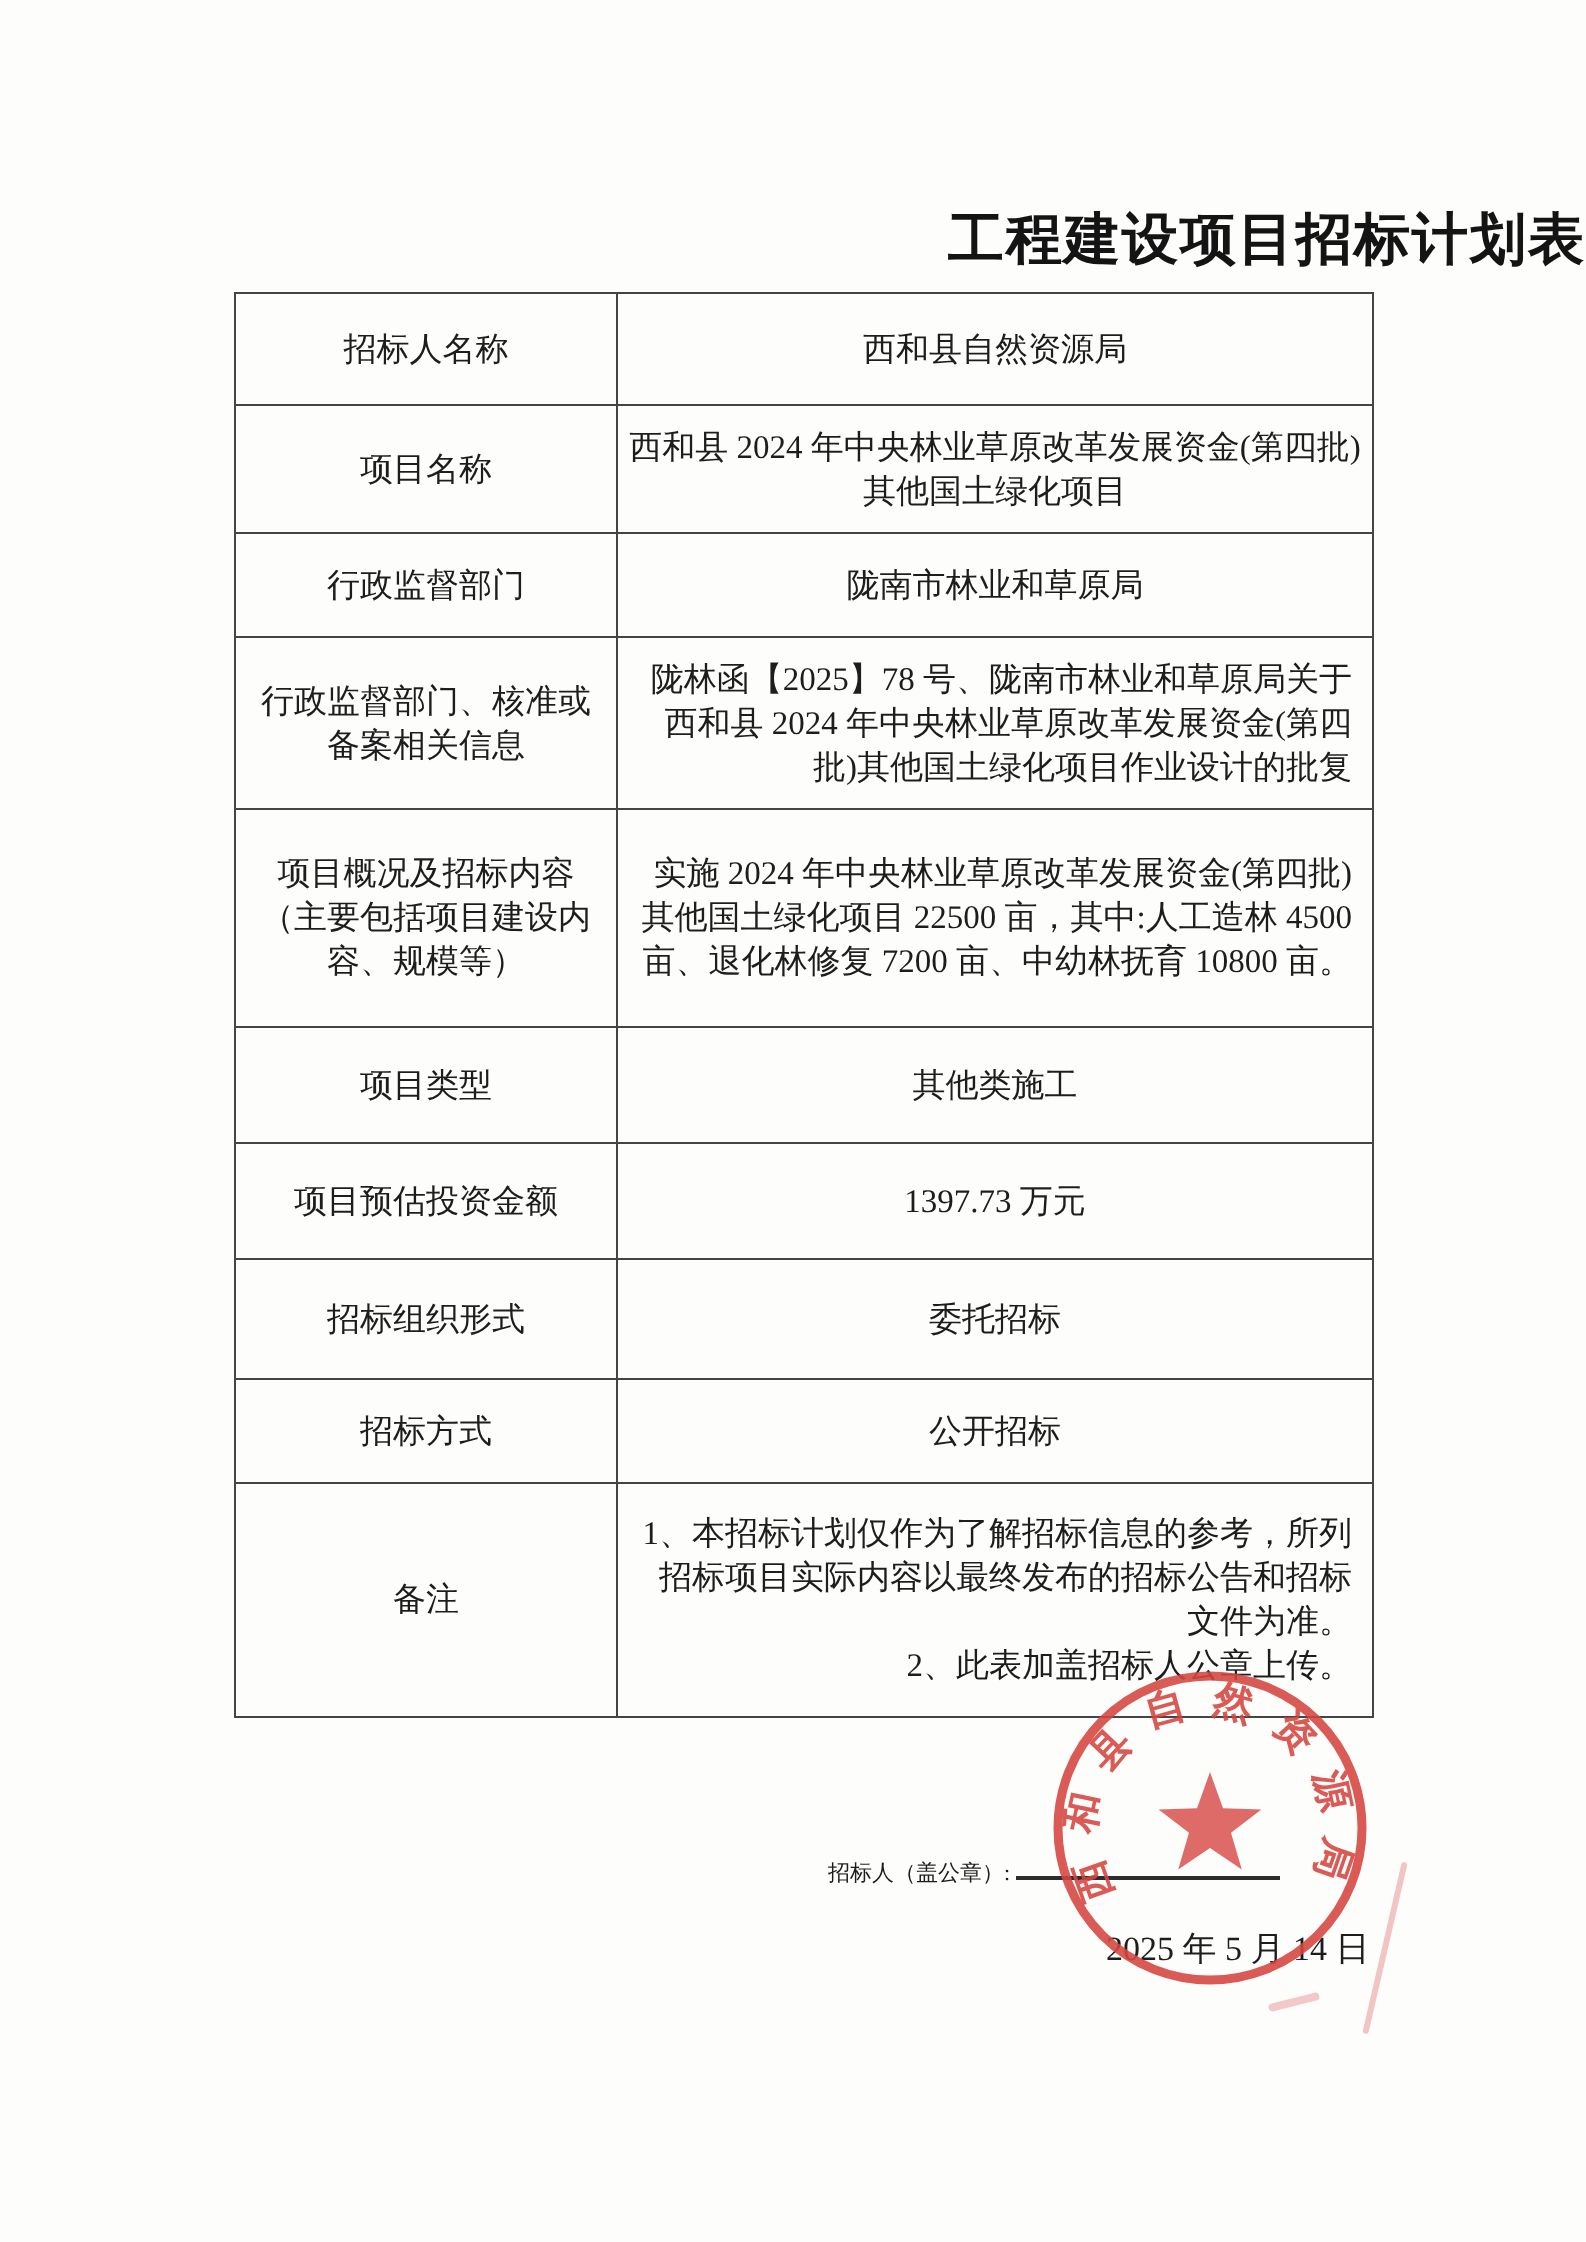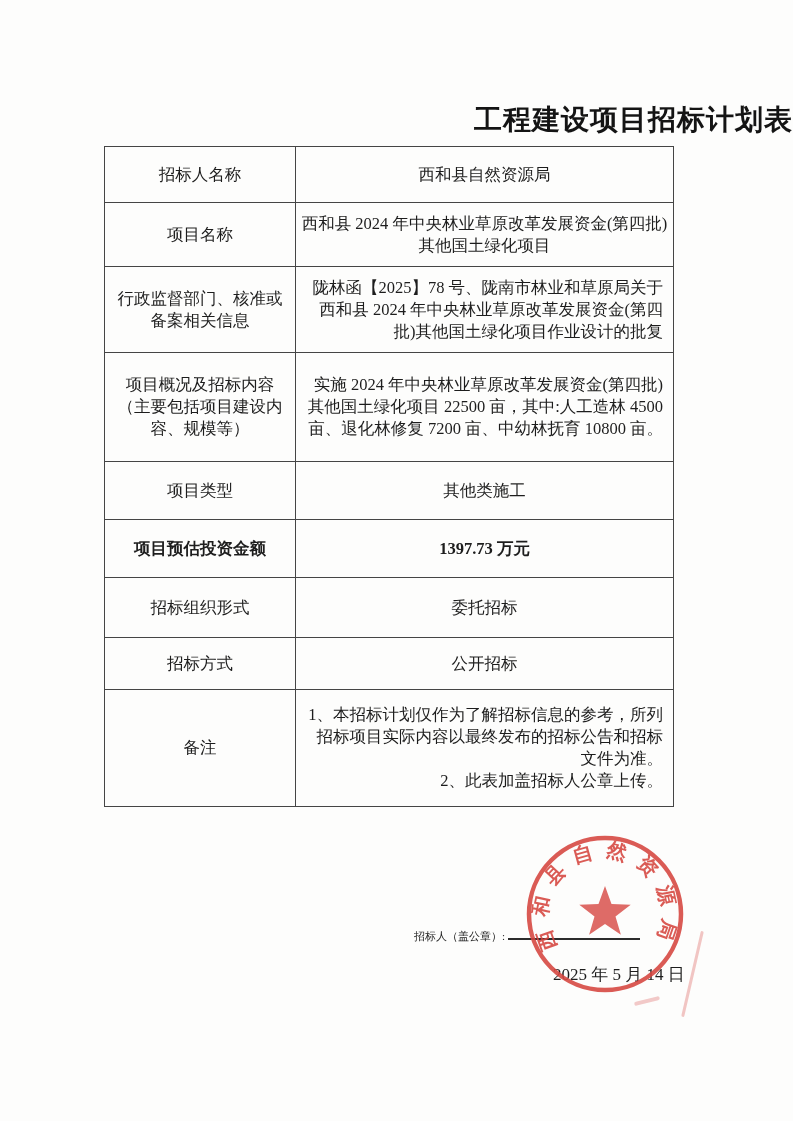--- a/index.html
+++ b/index.html
@@ -8,34 +8,34 @@
     position:relative; width:793px; height:1121px; background:#fdfdfc;
     font-family:"Liberation Serif","DejaVu Serif",serif; color:#1d1d1d;
     overflow:hidden;
   }
   .title {
     position:absolute; top:101px; left:0; width:100%; margin:0;
     text-align:right; font-family:"Liberation Sans","DejaVu Sans",sans-serif;
     font-size:28px; font-weight:700; letter-spacing:1px; color:#141414;
   }
   table.plan {
-    position:absolute; left:104px; top:146px; width:569px;
+    position:absolute; left:117px; top:146px; width:569px;
     border-collapse:collapse; table-layout:fixed;
   }
   col.c1 { width:191px; }
   col.c2 { width:378px; }
   table.plan td {
     border:1px solid #454545; font-size:16.5px; line-height:22px;
     vertical-align:middle; text-align:center; padding:4px 5px;
     white-space:pre-line;
   }
   td.value.left { text-align:right; padding:5px 10px; }
   tr.r1  td{height:47px;} tr.r2  td{height:55px;} tr.r3  td{height:43px;}
   tr.r4  td{height:75px;} tr.r5  td{height:98px;} tr.r6  td{height:49px;}
-  tr.r7  td{height:49px;font-weight:bold;} tr.r8  td{height:51px;} tr.r9  td{height:43px;}
+  tr.r7  td{height:49px;} tr.r8  td{height:51px;} tr.r9  td{height:43px;}
   tr.r10 td{height:60px;} tr.r11 td{height:62px;} tr.r12 td{height:106px;}
   .sig {
     position:absolute; top:921px; left:414px; font-size:11px; color:#1d1d1d;
     white-space:nowrap;
   }
   .sig-underline {
     display:inline-block; width:132px; height:17px; margin-left:3px;
     border-bottom:2px solid #2c2c2c; vertical-align:baseline;
   }
   .date {
@@ -71,20 +71,24 @@
       </colgroup>
     <tbody>
       <tr class="r1">
         <td class="label">招标人名称</td>
         <td class="value">西和县自然资源局</td>
       </tr>
       <tr class="r2">
         <td class="label">项目名称</td>
         <td class="value">西和县 2024 年中央林业草原改革发展资金(第四批)
 其他国土绿化项目</td>
+      </tr>
+      <tr class="r3">
+        <td class="label">行政监督部门</td>
+        <td class="value">陇南市林业和草原局</td>
       </tr>
       <tr class="r4">
         <td class="label">行政监督部门、核准或备案相关信息</td>
         <td class="value left">陇林函【2025】78 号、陇南市林业和草原局关于西和县 2024 年中央林业草原改革发展资金(第四批)其他国土绿化项目作业设计的批复</td>
       </tr>
       <tr class="r5">
         <td class="label">项目概况及招标内容（主要包括项目建设内容、规模等）</td>
         <td class="value left">实施 2024 年中央林业草原改革发展资金(第四批)其他国土绿化项目 22500 亩，其中:人工造林 4500 亩、退化林修复 7200 亩、中幼林抚育 10800 亩。</td>
       </tr>
       <tr class="r6">

